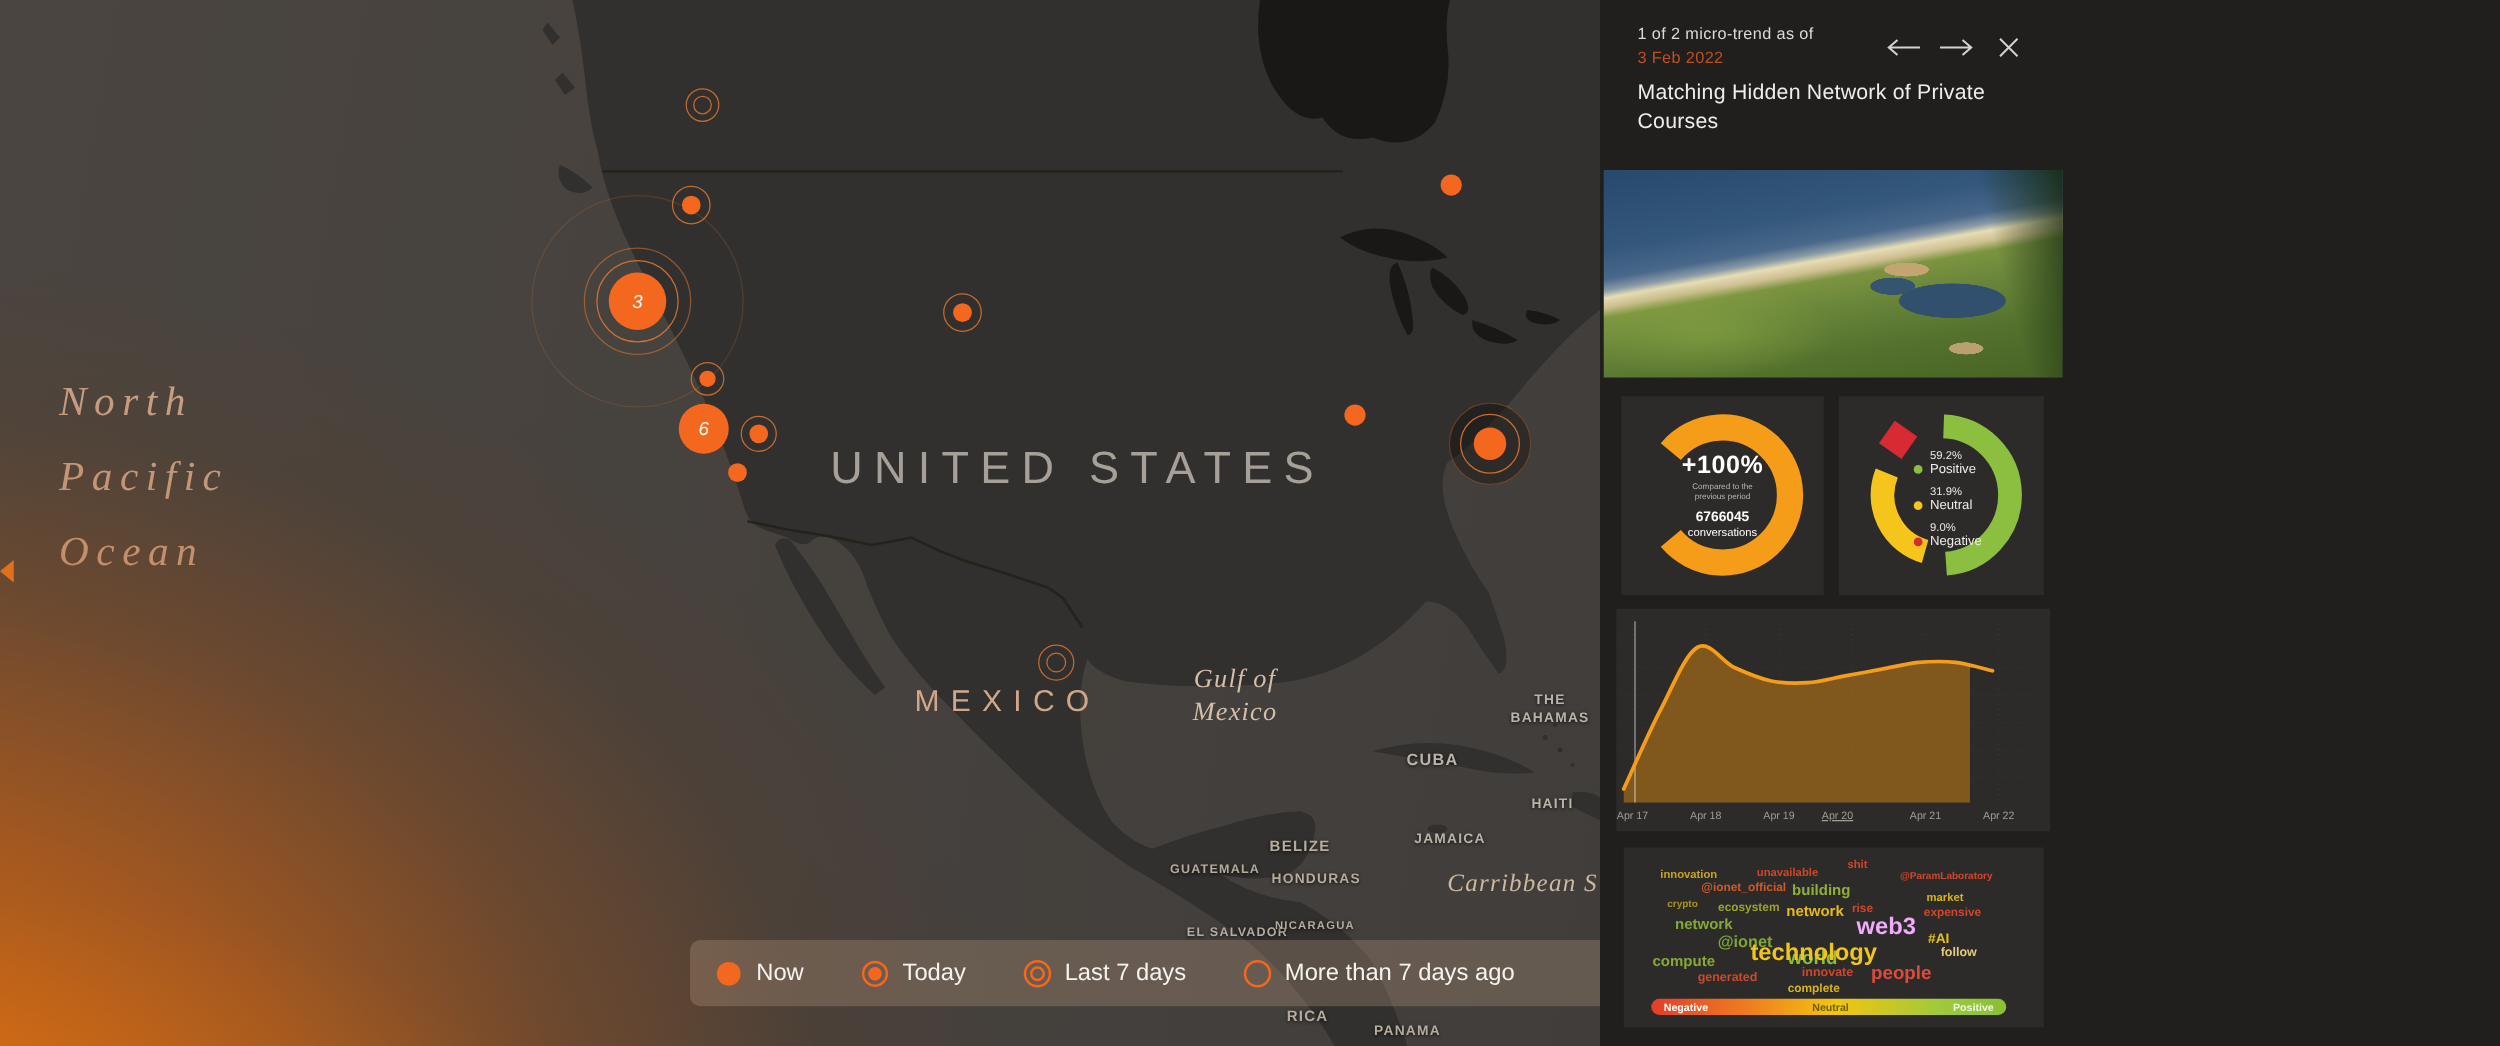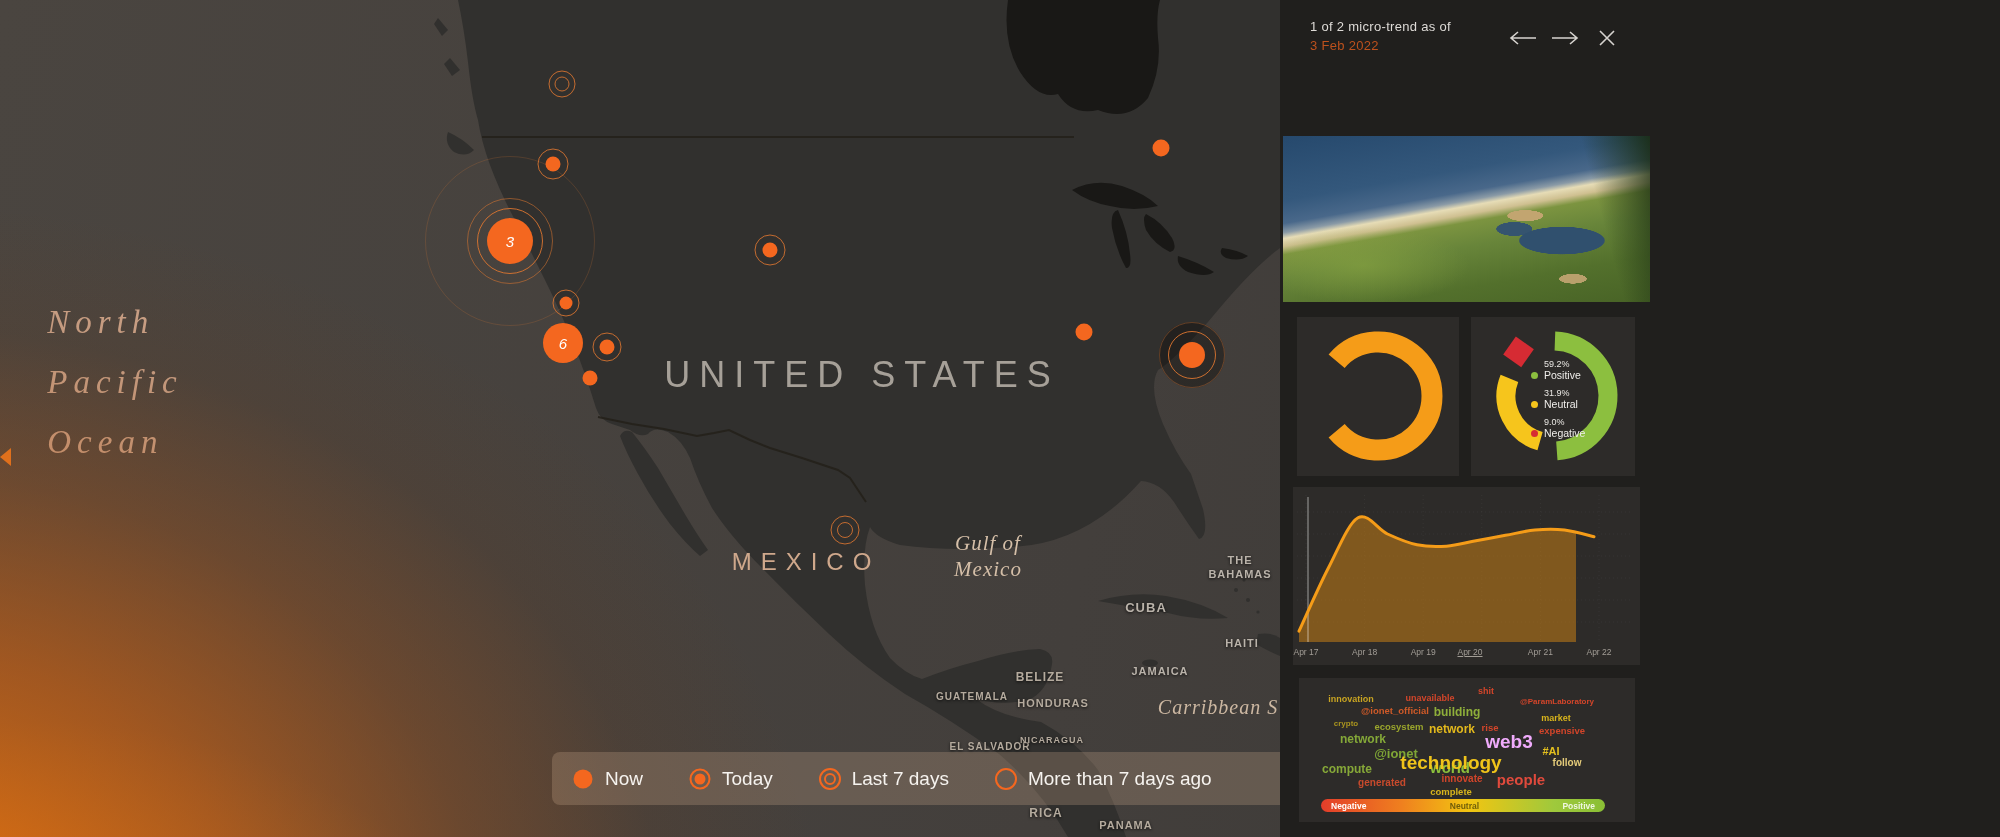--- a/index.html
+++ b/index.html
@@ -234,27 +234,35 @@
         <svg width="28" height="14" viewBox="0 0 28 14">
             <path d="M1,7 L26,7 M19,1 L26,7 L19,13" stroke="#d6d3cf" stroke-width="1.6" fill="none"></path>
           </svg>
       </button>
       <button class="navbtn" aria-label="close">
         <svg width="16" height="16" viewBox="0 0 16 16">
             <path d="M1,1 L15,15 M15,1 L1,15" stroke="#d6d3cf" stroke-width="1.6" fill="none"></path>
           </svg>
       </button>
     </div>
+    <h2 id="panel-title">Matching Hidden Network of Private Courses</h2>
 
     <div id="photo"></div>
 
     <div class="card" id="card-conv">
       <svg id="donut-conv-svg" width="162" height="159">
           <path d="M 39.63360007157519 44.28946907692688 A 54 54 0 1 1 39.633600071575195 113.71053092307312" stroke="#f59c18" stroke-width="21" fill="none"></path>
         </svg>
+      <div id="conv-center">
+        <div id="conv-headline">+100%</div>
+        <div id="conv-sub">Compared to the
+previous period</div>
+        <div id="conv-value">6766045</div>
+        <div id="conv-vlabel">conversations</div>
+      </div>
     </div>
 
     <div class="card" id="card-sent">
       <svg id="donut-sent-svg" width="164" height="159">
           <path d="M 83.91947231863756 24.03350451394973 A 55 55 0 0 1 85.8366060559269 133.86602276429034" stroke="#8cbf3f" stroke-width="19" fill="none"></path>
           <path d="M 69.04504427660105 124.17929970910099 A 47 47 0 0 1 38.42235883536099 61.39349010945213" stroke="#f6c51c" stroke-width="19" fill="none"></path>
           <rect x="-11" y="-11" width="22" height="22" fill="#d62b33" transform="translate(47.52295738176315,34.87139779802356) rotate(35)"></rect>
         </svg>
       <div id="sent-legend">
           <div class="sl-entry">

